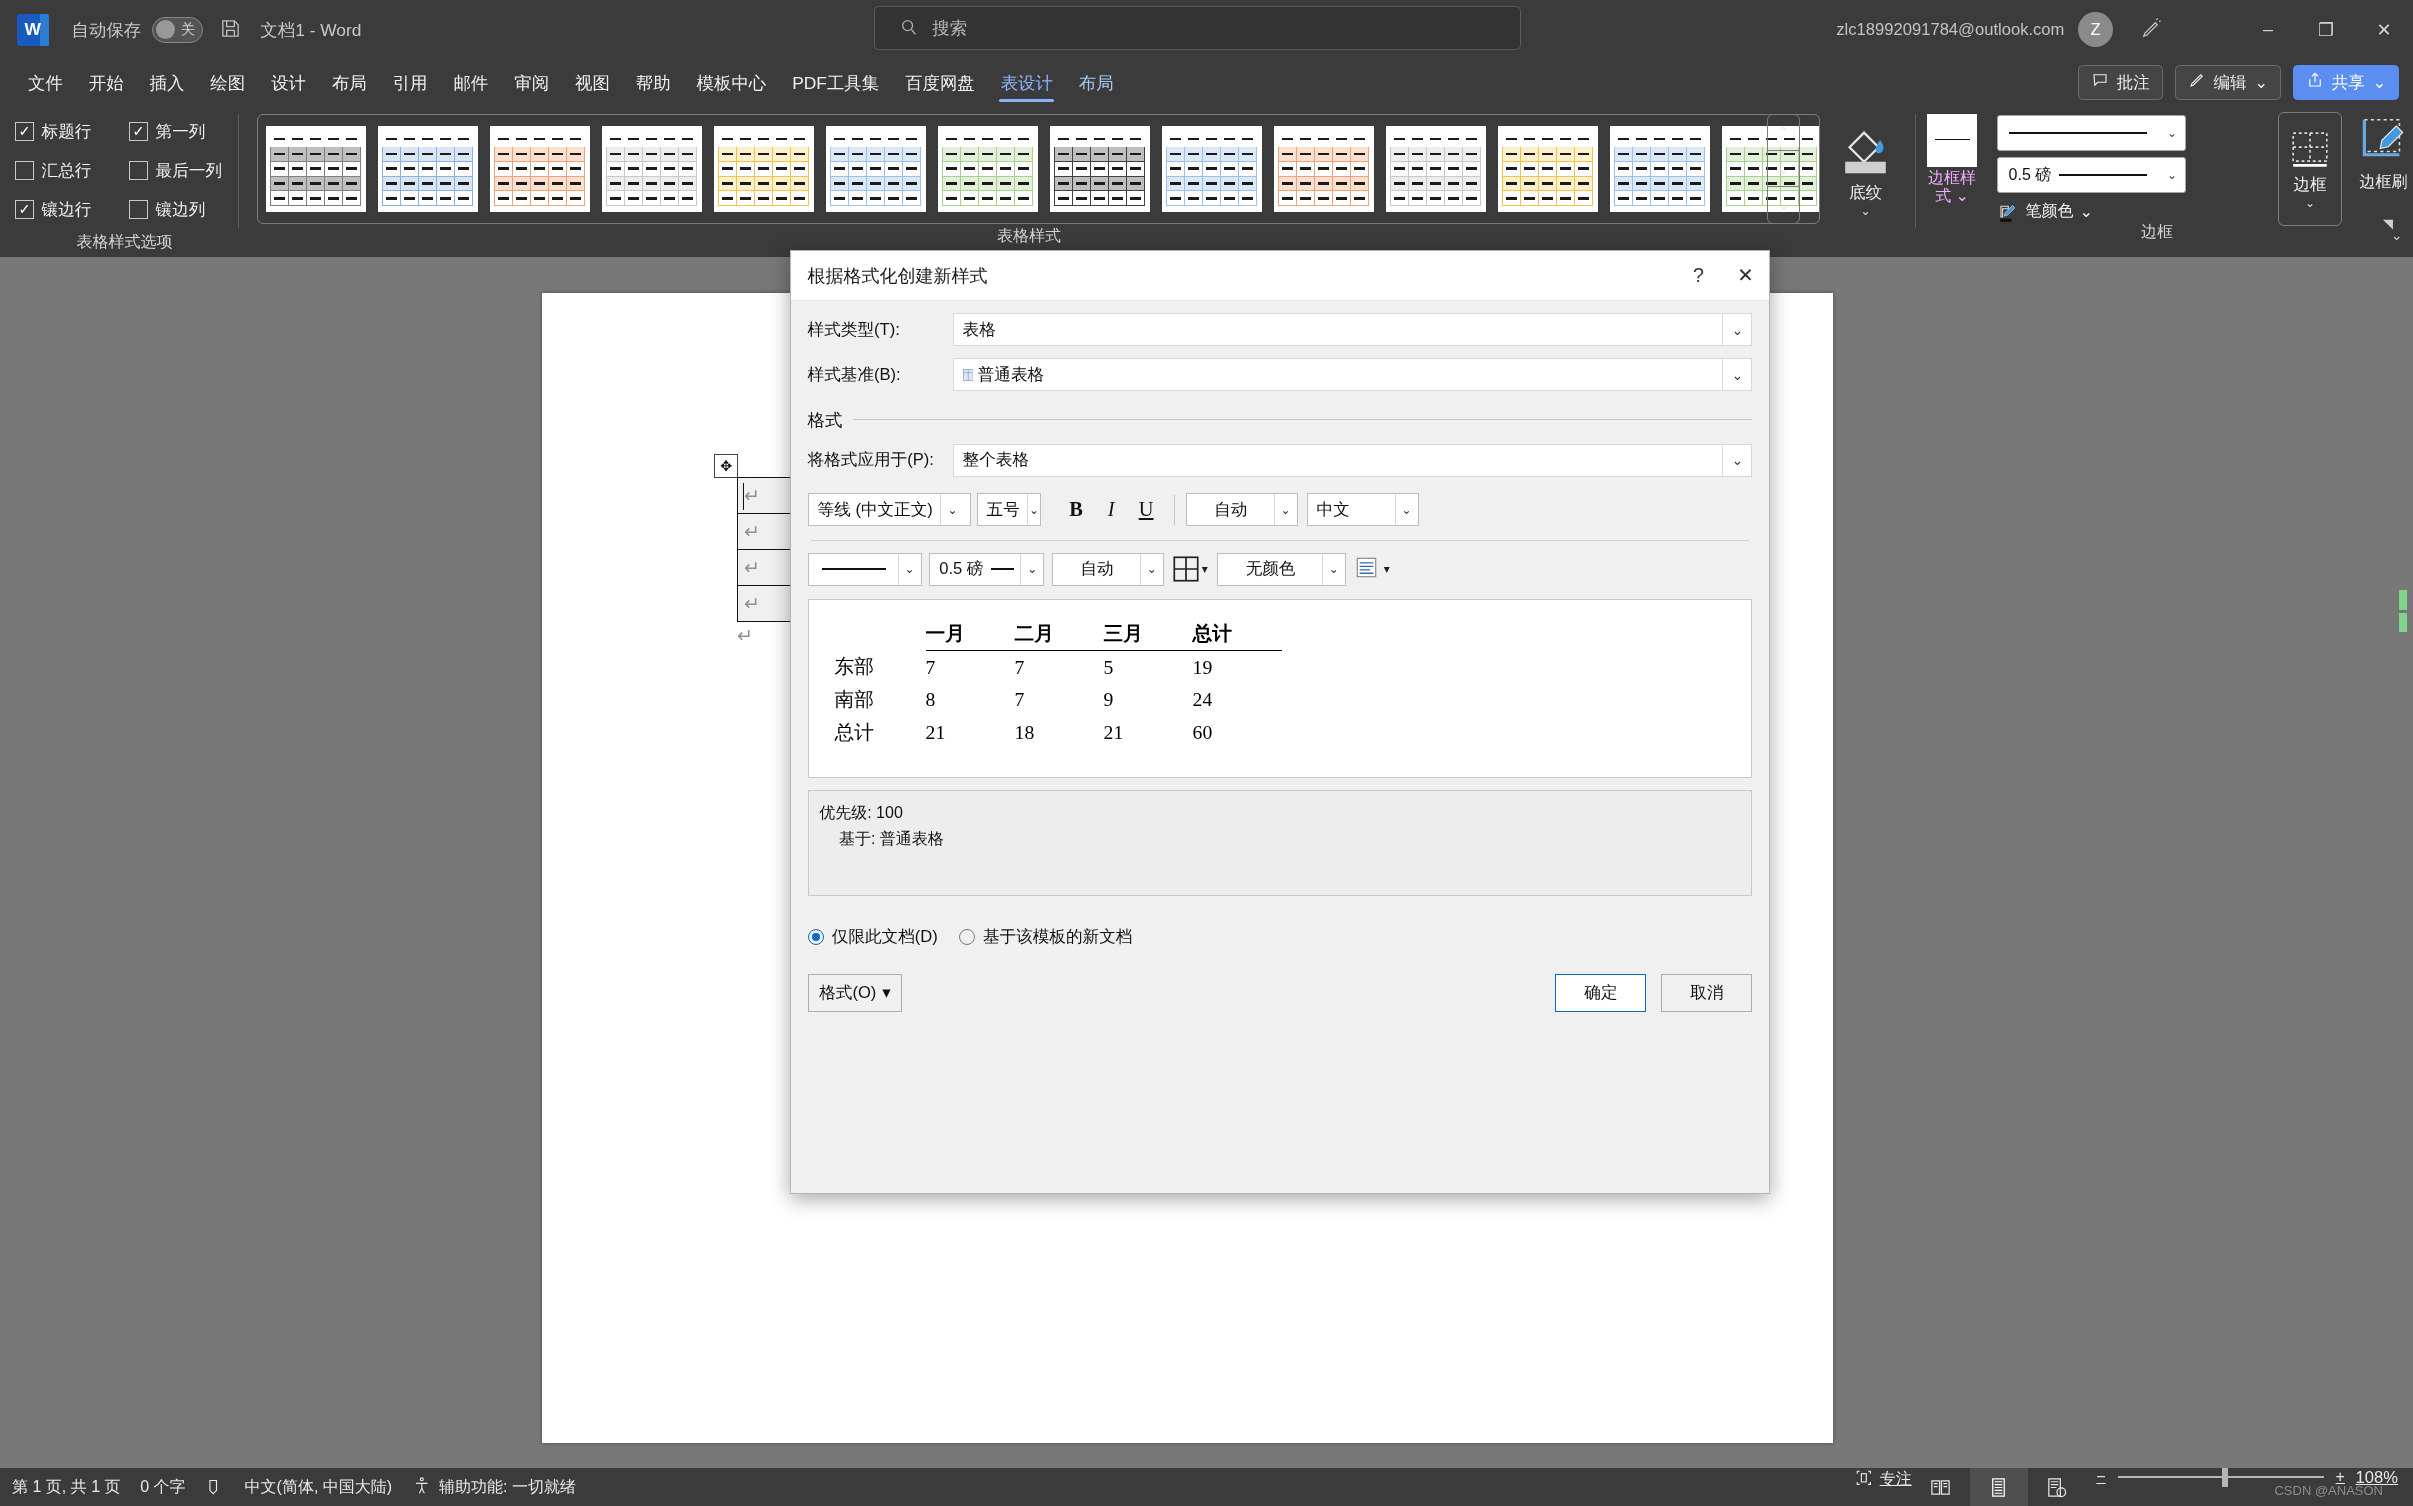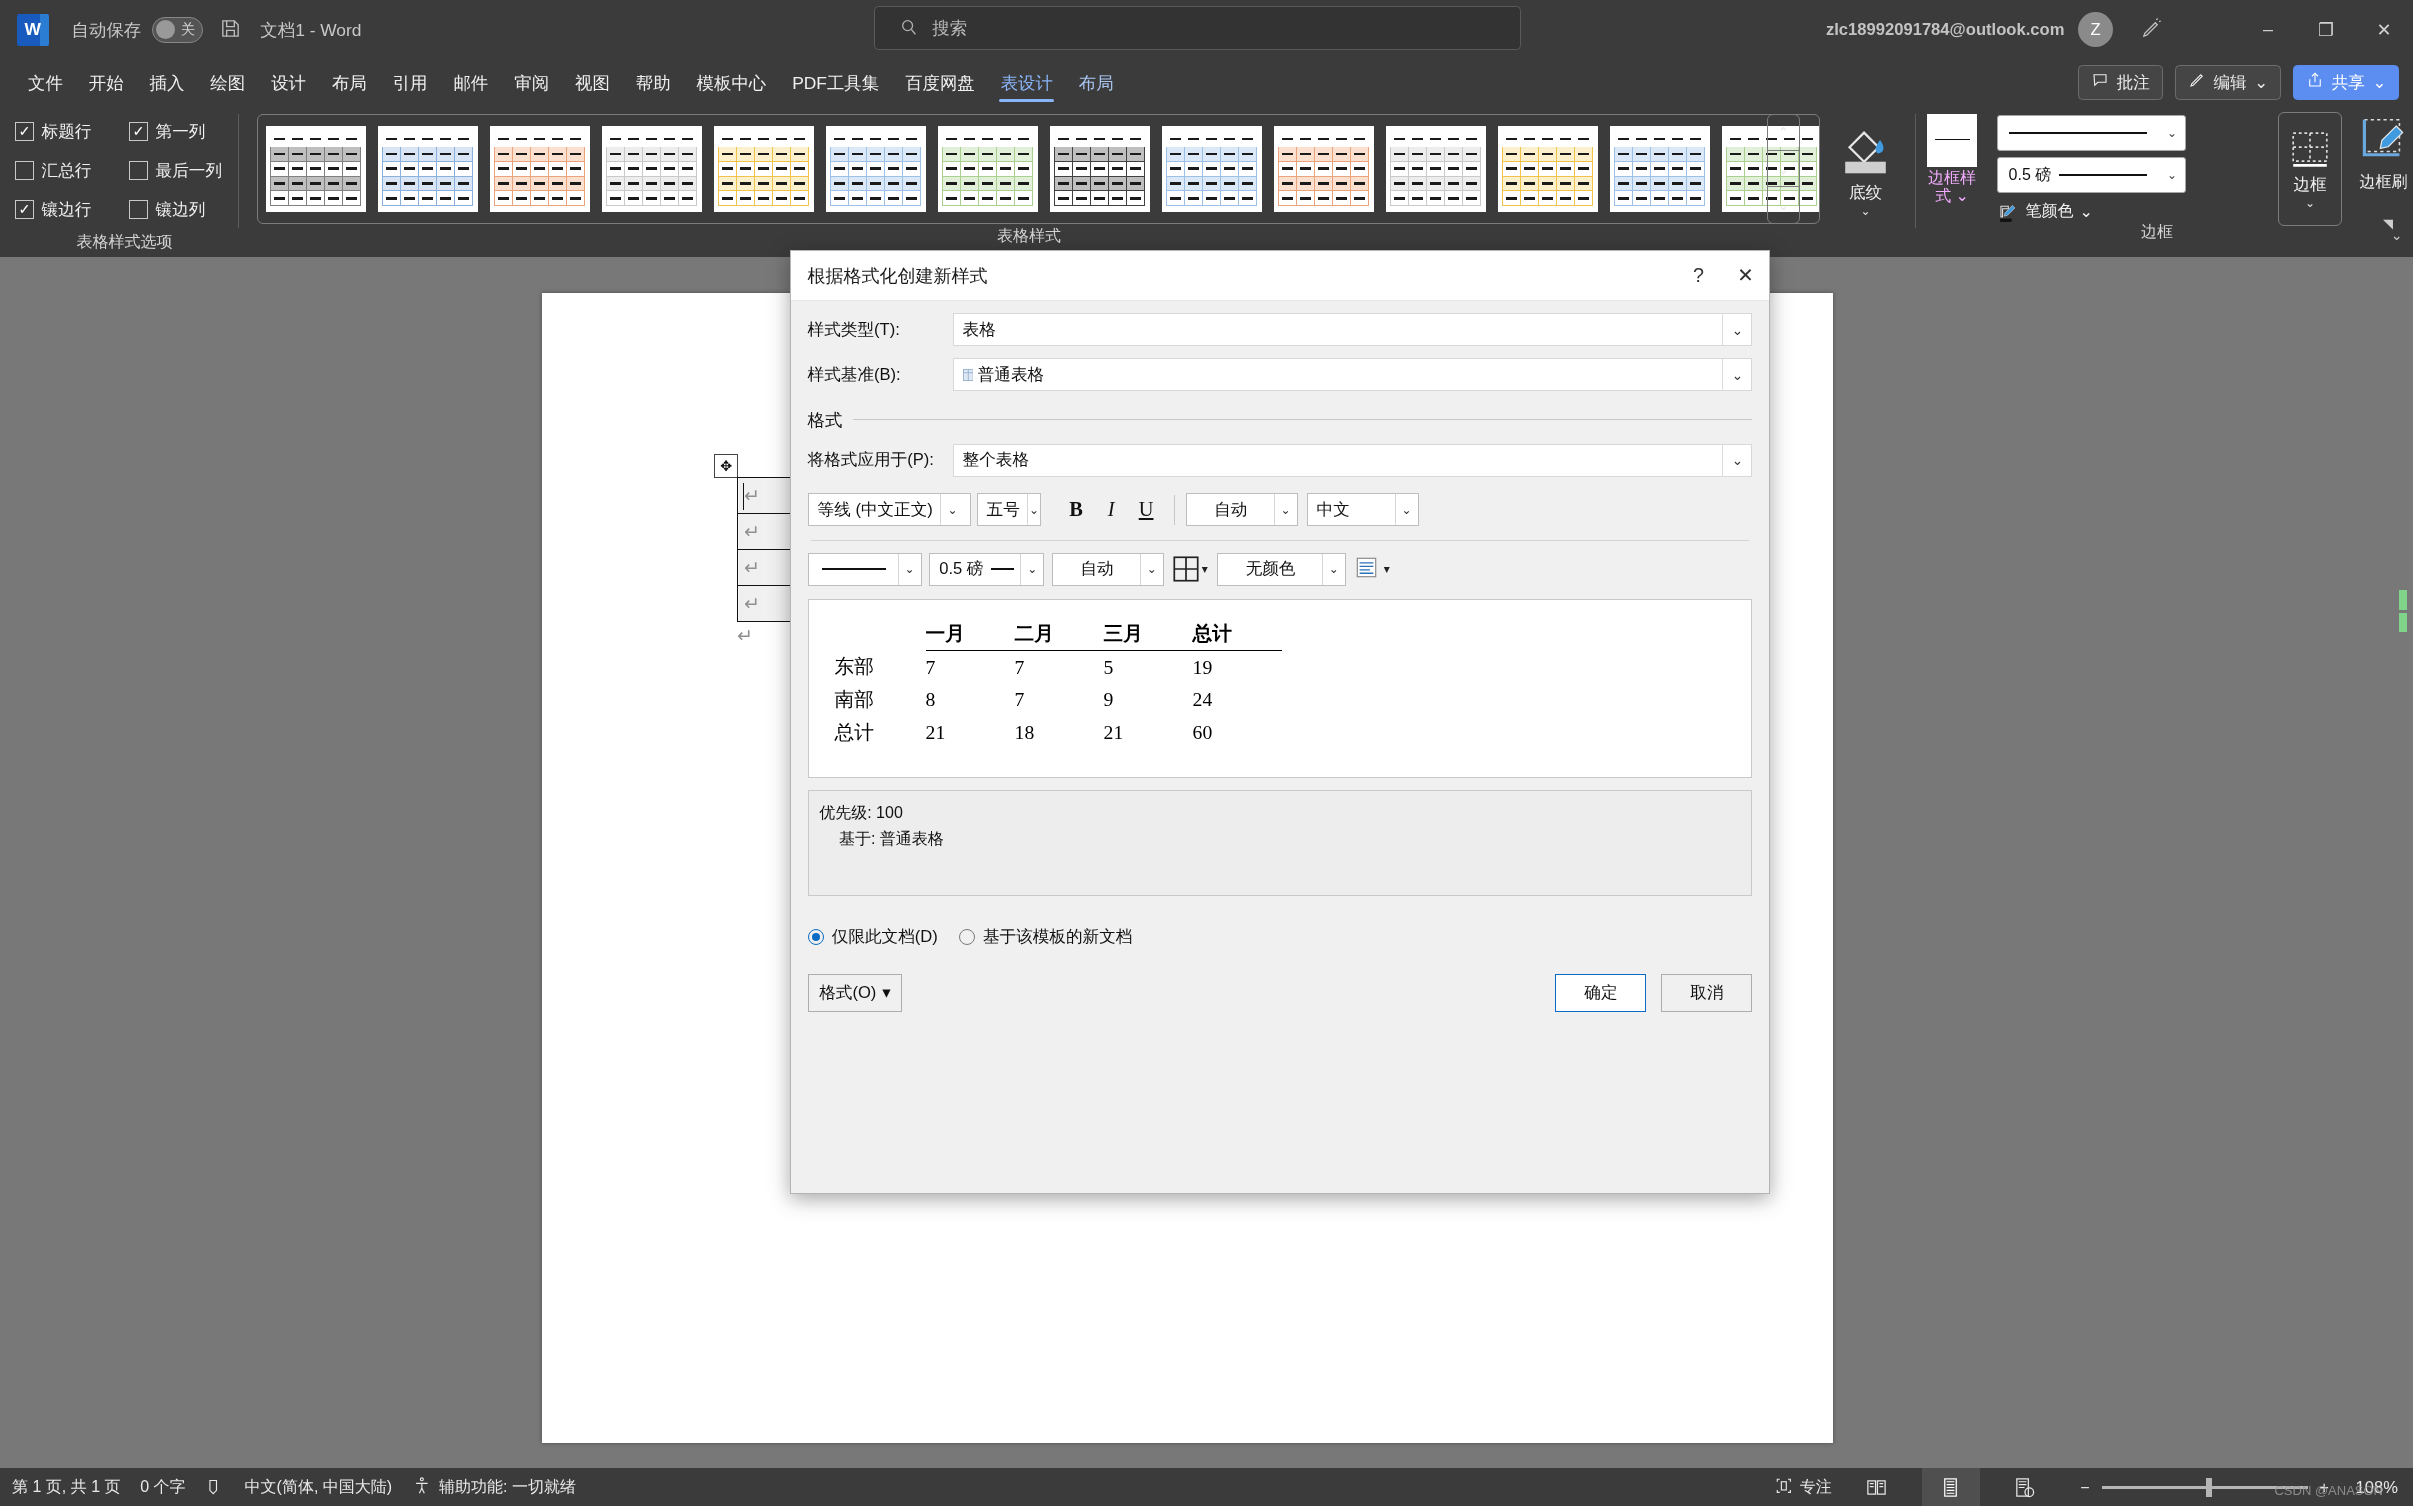--- a/index.html
+++ b/index.html
@@ -46,21 +46,21 @@
     background: #333333; border: 0.8px solid #5a5a5a; border-radius: 4.5px;
     display: flex; align-items: center;
   }
   .searchbox .si { margin-left: 24px; color: #b0b0b0; }
   .searchbox .sp { margin-left: 13.6px; color: #b9b9b9; font-size: 17.4px; }
 
   .account {
     position: absolute; right: 250px; top: 0; height: 59px;
     display: flex; align-items: center;
   }
-  .account .email { color: #c3c3c3; font-size: 16.6px; font-weight: bold; }
+  .account .email { color: #c3c3c3; font-size: 16.6px; }
   .avatar {
     width: 35px; height: 35px; border-radius: 50%; background: #8a8a8a;
     margin-left: 13.6px; color: #fff; font-size: 16.6px;
     display: flex; align-items: center; justify-content: center;
   }
   .pen-btn { margin-left: 27px; color: #c0c0c0; }
   .wincontrols {
     position: absolute; right: 0; top: 0; height: 59px;
     display: flex; align-items: center;
   }
@@ -329,21 +329,21 @@
   .gap { width: 15px; }
 
   
   .statusbar {
     position: absolute; bottom: 0; left: 0; width: 2413px; height: 39px;
     background: #3b3b3b; display: flex; align-items: center;
     color: #e8e8e8; font-size: 16px;
   }
   .sb-item { display: flex; align-items: center; margin-left: 19.7px; white-space: nowrap; }
   .sb-item:first-child { margin-left: 12px; }
-  .sb-right-grp { margin-left: auto; display: flex; align-items: center; gap: 16px; }
+  .sb-right-grp { margin-left: auto; display: flex; align-items: flex-start; gap: 0; text-decoration: underline; }
   .viewbtn { width: 58px; height: 39px; display: flex; align-items: center; justify-content: center; }
   .viewbtn.active { background: #4f4f4f; }
   .zoomslider { display: flex; align-items: center; margin: 0 10.6px; }
   .zoomslider .track { width: 206px; height: 2.3px; background: #b5b5b5; position: relative; margin: 0 12px; }
   .zoomslider .thumb { position: absolute; left: 104px; top: -8.3px; width: 6.8px; height: 19px; background: #b5b5b5; }
   .zoompct { margin-right: 15px; font-size: 16.6px; }
   .watermark {
     position: absolute; right: 30px; bottom: 9px; color: #9a9a9a; font-size: 13px;
     opacity: .85;
   }

